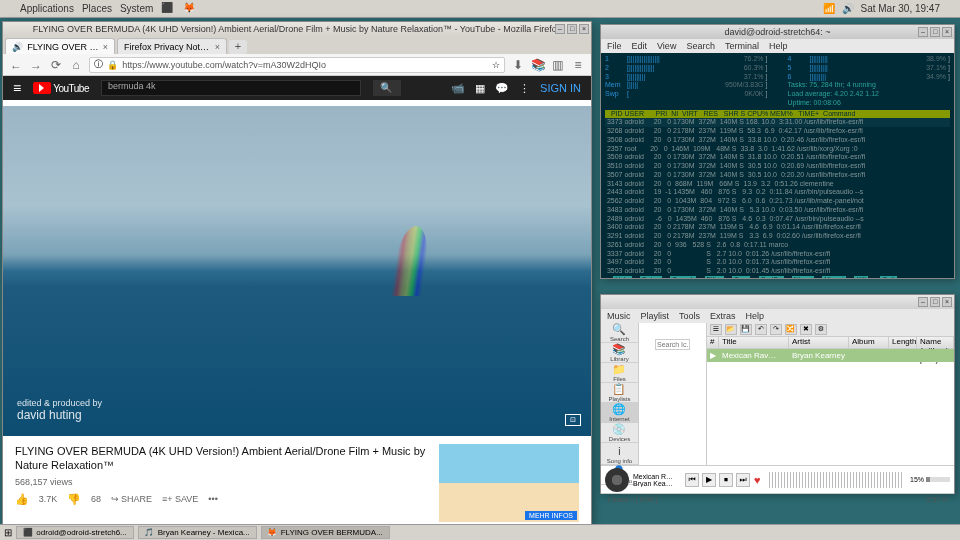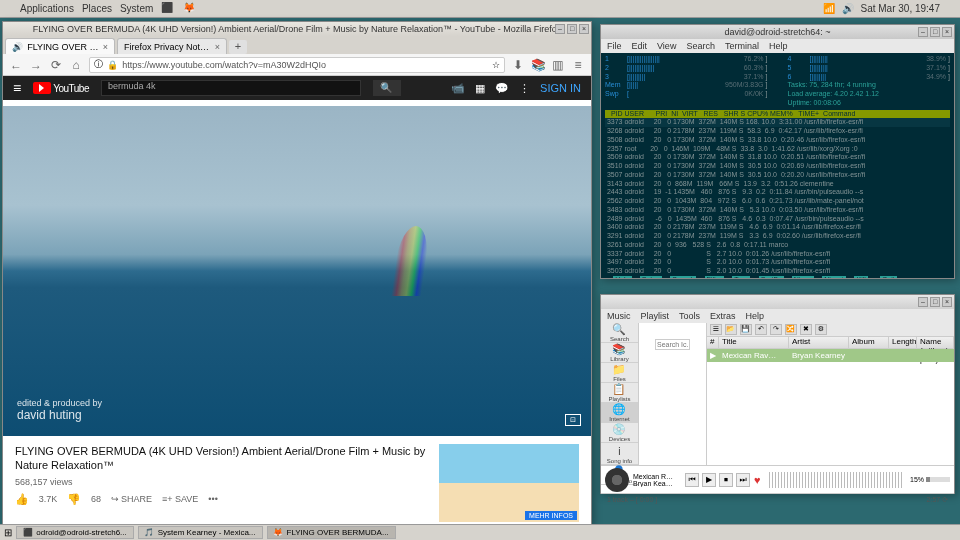--- a/index.html
+++ b/index.html
@@ -386,19 +386,19 @@
 </div>
 
 <div class="taskbar">
   <span>⊞</span>
   <div class="task">
       <span>⬛</span>
       <span class="task-text">odroid@odroid-stretch6...</span>
     </div>
   <div class="task">
       <span>🎵</span>
-      <span class="task-text">System Kearney - Mexica...</span>
+      <span class="task-text">Bryan Kearney - Mexica...</span>
     </div>
   <div class="task active">
       <span>🦊</span>
       <span class="task-text">FLYING OVER BERMUDA...</span>
     </div>
 </div>
 
 </body></html>

